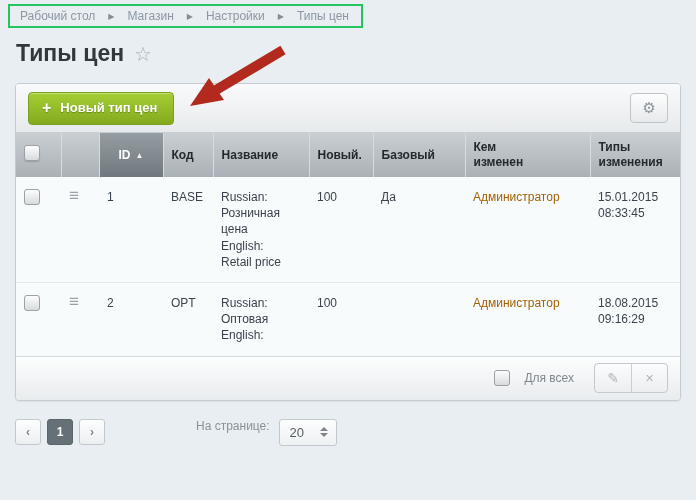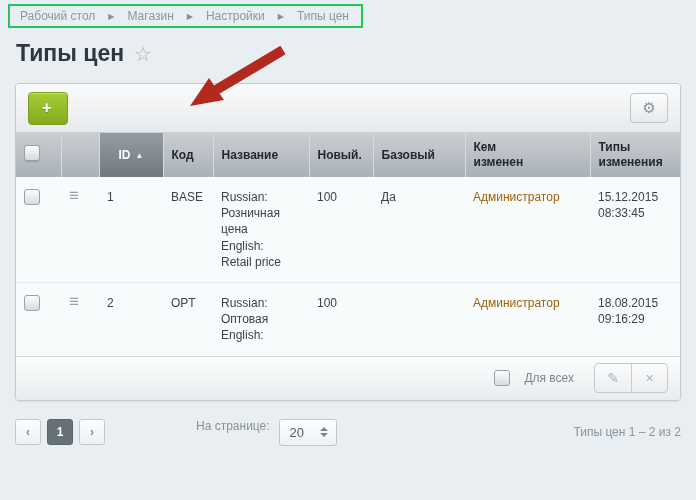--- a/index.html
+++ b/index.html
@@ -179,20 +179,21 @@
 <div class="title-row">
   <span class="page-title">Типы цен</span>
   <span class="star-icon">☆</span>
 </div>
 
 <div class="grid">
 
   <div class="toolbar">
     <button class="btn-new">
       <span class="plus">+</span>
+      <span>Новый тип цен</span>
     </button>
     <button class="btn-gear">
       <span>⚙</span>
     </button>
   </div>
 
   <table>
     <colgroup>
       <col class="c-cb">
         <col class="c-menu">
@@ -226,21 +227,21 @@
         <td>1</td>
         <td>BASE</td>
         <td>Russian:
 Розничная
 цена
 English:
 Retail price</td>
         <td>100</td>
         <td>Да</td>
         <td><a class="link">Администратор</a></td>
-        <td>15.12.2015
+        <td>15.01.2015
 08:33:45</td>
       </tr>
       <tr class="row-2">
         <td><span class="cb"></span></td>
         <td><span class="hamburger">≡</span></td>
         <td>2</td>
         <td>OPT</td>
         <td>Russian:
 Оптовая
 English:</td>
@@ -272,19 +273,18 @@
   <div class="per-page">
     <span class="per-page-label">На странице:</span>
     <span class="select-box">
       <span>20</span>
       <span class="spinner">
           <i class="spin-up"></i>
           <i class="spin-down"></i>
         </span>
     </span>
   </div>
-  <span class="pager-summary">Типы цен 1 – 2 из 2</span>
 </div>
 
 <svg class="arrow-overlay" viewBox="0 0 696 500">
   <line x1="283" y1="50" x2="216" y2="90" stroke="#b22a1e" stroke-width="10"></line>
   <polygon points="190,106 209,78 224,100" fill="#b22a1e"></polygon>
 </svg>
 
 </body></html>

